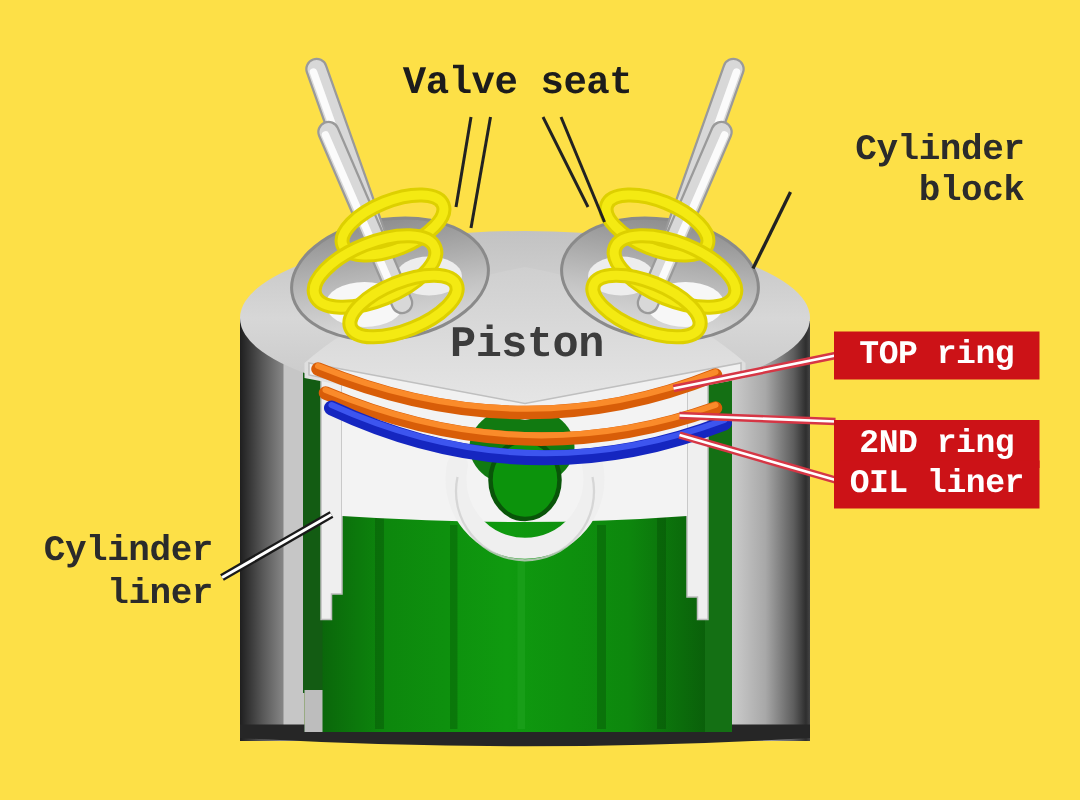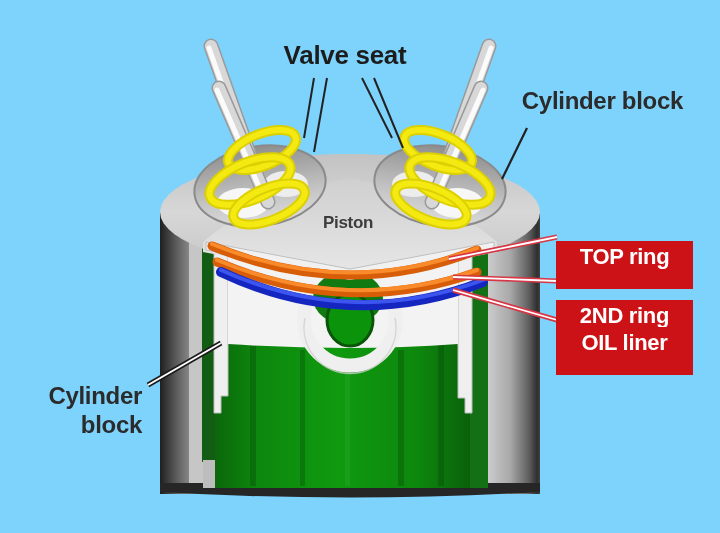--- a/index.html
+++ b/index.html
@@ -1,29 +1,29 @@
 <!DOCTYPE html>
 <html><head>
 <meta charset="utf-8">
 <style>
   html,body{margin:0;padding:0;background:#ffffff;}
   .stage{
-    position:relative;width:720px;height:533px;background:#7dd3fc;overflow:hidden;
-    font-family:Liberation Sans, sans-serif;
+    position:relative;width:720px;height:533px;background:#fde047;overflow:hidden;
+    font-family:Liberation Mono, monospace;
   }
   .stage svg{position:absolute;left:0;top:0;}
   .lbl{position:absolute;font-weight:bold;color:#222;letter-spacing:-0.3px;}
   .lbl-valve-seat{left:253px;top:40px;width:184px;text-align:center;font-size:26px;color:#1c1c1c;}
   .lbl-cyl-block{left:503px;top:87px;width:180px;text-align:right;font-size:24px;color:#2b2b2b;}
-  .lbl-piston{left:300px;top:213px;width:96px;text-align:center;font-size:17px;color:#3c3c3c;}
-  .lbl-cyl-liner{left:28px;top:353px;width:114px;text-align:right;font-size:24px;line-height:1.22;color:#2b2b2b;margin-top:28px;}
+  .lbl-piston{left:300px;top:213px;width:96px;text-align:center;font-size:29px;color:#3c3c3c;}
+  .lbl-cyl-liner{left:28px;top:353px;width:114px;text-align:right;font-size:24px;line-height:1.22;color:#2b2b2b;}
   .ring-box{
-    position:absolute;left:556px;width:137px;height:48px;
+    position:absolute;left:556px;width:137px;height:32px;
     background:#cc1217;color:#ffffff;font-weight:bold;font-size:22px;
-    text-align:center;line-height:32px;letter-spacing:-0.3px;margin-top:20px;
+    text-align:center;line-height:32px;letter-spacing:-0.3px;
   }
   .ring-box.b0{top:221px;}
   .ring-box.b1{top:280px;}
   .ring-box.b2{top:307px;}
 </style>
 </head>
 <body>
 
 <div class="stage">
 
@@ -218,20 +218,20 @@
   </svg>
 
   <div class="lbl lbl-valve-seat">Valve seat</div>
 
   <div class="lbl lbl-cyl-block">Cylinder block</div>
 
   <div class="lbl lbl-piston">Piston</div>
 
   <div class="lbl lbl-cyl-liner">
     <div>Cylinder</div>
-    <div>block</div>
+    <div>liner</div>
   </div>
 
   <div class="ring-box b0">TOP ring</div>
   <div class="ring-box b1">2ND ring</div>
   <div class="ring-box b2">OIL liner</div>
 
 </div>
 
 </body></html>

